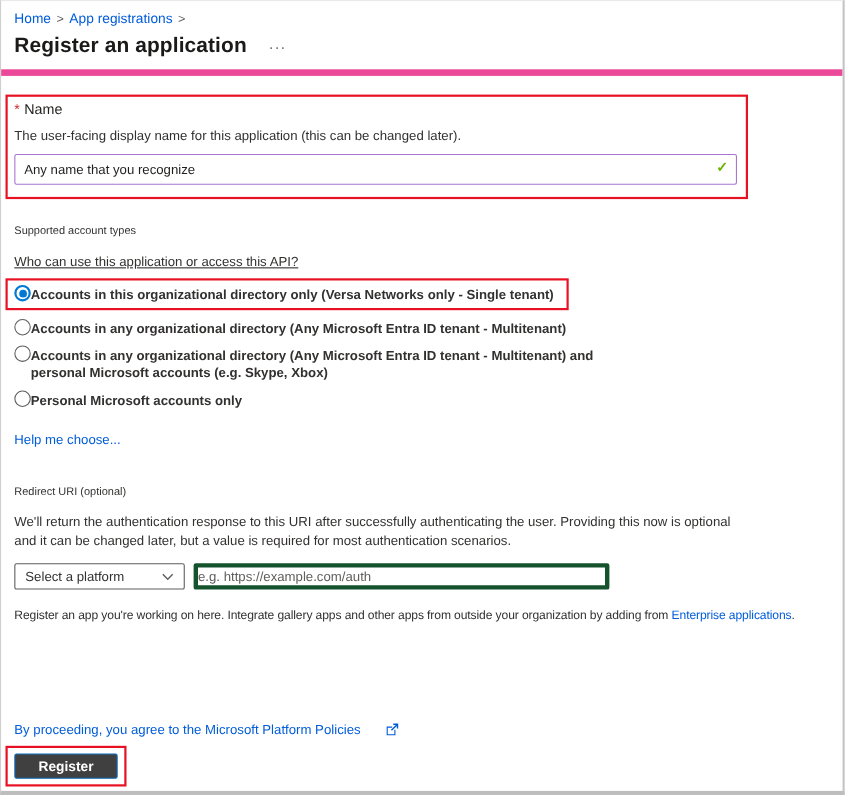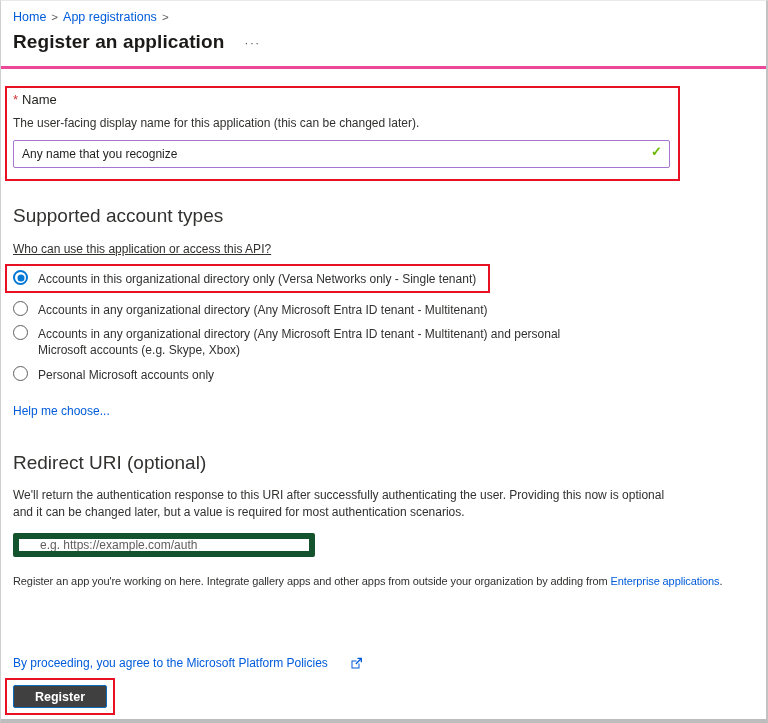--- a/index.html
+++ b/index.html
@@ -12,21 +12,21 @@
     height: 723px;
     background: #fff;
     border-left: 1px solid #cfcfcf;
     border-right: 2px solid #c2c2c2;
     border-top: 1px solid #e9e9e9;
     border-bottom: 4px solid #bdbdbd;
     overflow: hidden;
   }
 
   
-  .header { padding: 9px 12px 4px 12px; height: 68px; border-bottom: 3px solid #ec4899; }
+  .header { padding: 9px 12px 4px 12px; height: 68px; border-bottom: 6px solid #ec4899; }
   .breadcrumb { font-size: 12.5px; }
   .breadcrumb a { color: #015cda; text-decoration: none; cursor: pointer; }
   .crumb-sep { color: #605e5c; margin: 0 5px; font-size: 11.5px; }
   .title-row { margin-top: 7px; display: flex; align-items: center; }
   .page-title { font-size: 19px; font-weight: 700; color: #1b1a19; letter-spacing: .1px; }
   .title-ellipsis { color: #605e5c; font-size: 13px; margin-left: 20px; letter-spacing: 1px; }
 
   
   .content { padding: 17px 12px 0 12px; }
 
@@ -40,24 +40,24 @@
   .name-input {
     width: 100%; height: 28px; font-family: "Liberation Sans", sans-serif;
     font-size: 12px; color: #201f1e; padding: 0 26px 0 8px;
     border: 1.5px solid #a776d1; border-radius: 2px; outline: none;
   }
   .check-icon {
     position: absolute; right: 8px; top: 4px;
     color: #6bb700; font-size: 13px; font-weight: 700;
   }
 
-  .section-heading { font-size: 19px; color: #323130; margin-top: 24px; }
+  .section-heading { font-size: 10px; color: #323130; margin-top: 24px; }
   .question { font-size: 12px; margin-top: 15px; text-decoration: underline; }
 
-  .option-row { display: flex; align-items: flex-start; gap: 10px; font-size: 12px; line-height: 16px; }
+  .option-row { display: flex; align-items: flex-start; gap: 0; font-size: 12px; line-height: 16px; font-weight: bold; }
   .option-row .opt-label { padding-top: 1px; max-width: 560px; }
   .radio { width: 15px; height: 15px; border-radius: 50%; flex: 0 0 auto;
            border: 1px solid #605e5c; background: #fff; position: relative; cursor: pointer; }
   .radio.selected { border: 2px solid #0078d4; }
   .radio.selected::after {
     content: ""; position: absolute; left: 50%; top: 50%;
     width: 7px; height: 7px; border-radius: 50%; background: #0078d4;
     transform: translate(-50%, -50%);
   }
   .opt1-box { margin-left: -8px; margin-top: 8px; width: fit-content; padding: 4px 12px 4px 6px; }
@@ -70,22 +70,22 @@
   .redirect-heading { margin-top: 33px; }
   .redirect-desc { font-size: 12px; line-height: 17px; margin-top: 13px; max-width: 662px; }
 
   .uri-row { margin-top: 12px; display: flex; gap: 8px; }
   .platform-select {
     width: 155px; height: 24px; border: 1px solid #605e5c; border-radius: 2px;
     display: flex; align-items: center; justify-content: space-between;
     padding: 0 9px; font-size: 12px; color: #323130; background: #fff; cursor: pointer;
   }
   .uri-input {
-    width: 302px; height: 24px; border: 6px solid #14532d; border-radius: 2px;
-    font-family: "Liberation Sans", sans-serif; font-size: 12px; padding: 0 21px; outline: none;
+    width: 378px; height: 24px; border: 4px solid #14532d; border-radius: 2px;
+    font-family: "Liberation Sans", sans-serif; font-size: 12px; padding: 0 0; outline: none;
   }
   .uri-input::placeholder { color: #605e5c; opacity: 1; }
 
   .enterprise-note { margin-top: 18px; font-size: 11px; letter-spacing: -0.1px; white-space: nowrap; }
 
   
   .footer { position: absolute; left: 12px; bottom: 4px; }
   .policies { font-size: 12px; color: #015cda; display: flex; align-items: center; gap: 21px; }
   .register-box { margin-left: -8px; margin-top: 8px; width: fit-content; padding: 5px 6px; }
   .register-btn {
@@ -150,20 +150,26 @@
       <span class="opt-label">Personal Microsoft accounts only</span>
     </div>
 
     <a class="link help-link">Help me choose...</a>
 
     
     <div class="section-heading redirect-heading">Redirect URI (optional)</div>
     <div class="redirect-desc">We'll return the authentication response to this URI after successfully authenticating the user. Providing this now is optional and it can be changed later, but a value is required for most authentication scenarios.</div>
 
     <div class="uri-row">
+      <div class="platform-select">
+        <span>Select a platform</span>
+        <svg class="chevron" width="11" height="7" viewBox="0 0 11 7">
+            <polyline points="1,1 5.5,5.5 10,1" fill="none" stroke="#605e5c" stroke-width="1.3"></polyline>
+          </svg>
+      </div>
       <input class="uri-input" type="text" placeholder="e.g. https://example.com/auth" style="">
     </div>
 
     <div class="enterprise-note">
       <span>Register an app you're working on here. Integrate gallery apps and other apps from outside your organization by adding from </span><a class="link">Enterprise applications</a><span>.</span>
     </div>
 
   </div>
 
   <div class="footer">

